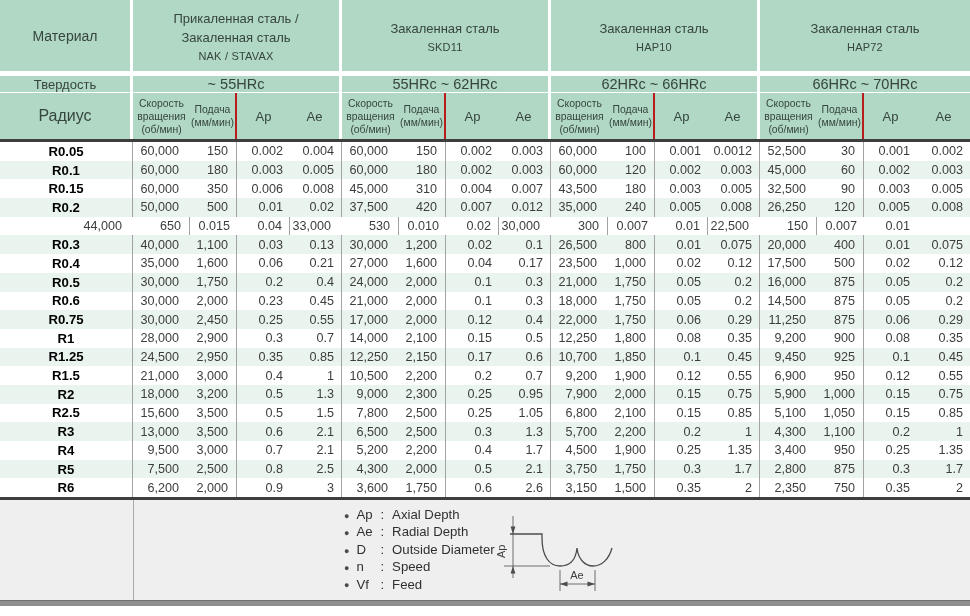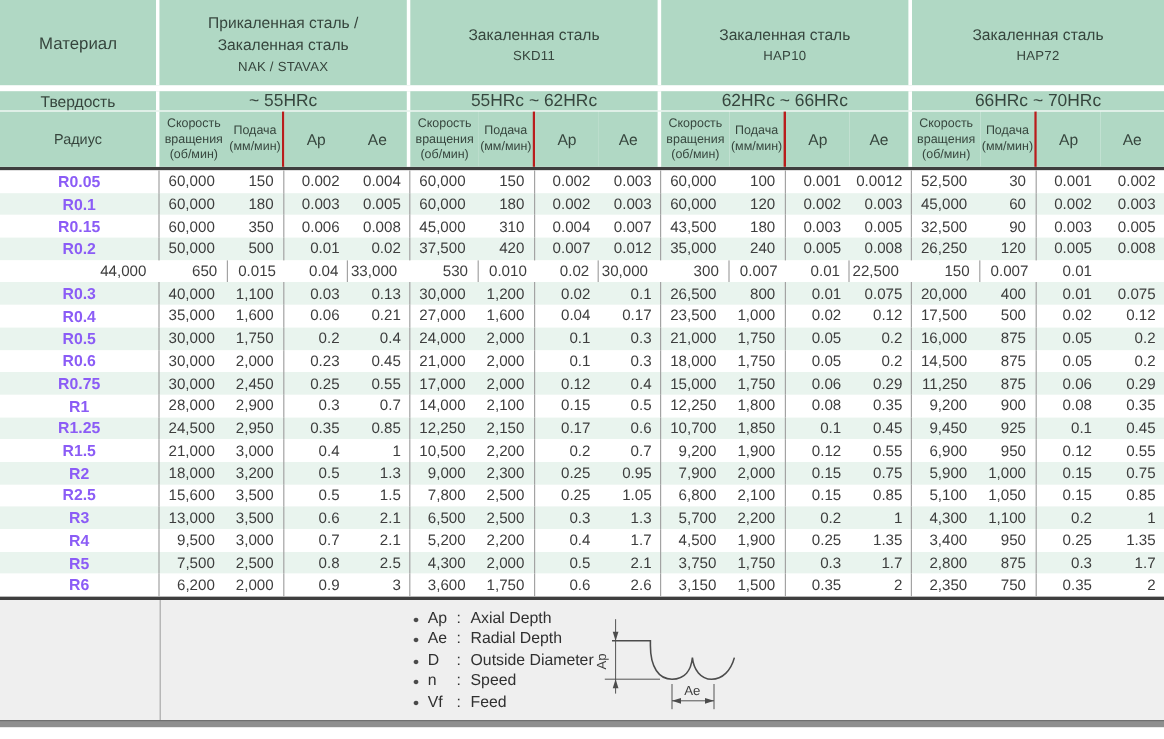--- a/index.html
+++ b/index.html
@@ -33,27 +33,27 @@
   .gline:empty { display: none; }
   .grade { font-size: 11px; margin-top: 3px; letter-spacing: .2px; }
 
   .row-hardness { height: 15px; margin-bottom: 2px; }
   .corner-md { font-size: 13px; }
   .hardness { font-size: 14.5px; }
 
   .row-subhead { height: 46px; }
   .sh-small { font-size: 10.4px; line-height: 13px; }
   .sh-big { font-size: 13px; }
-  .corner-sm { font-size: 12px; }
+  .corner-sm { font-size: 16px; }
 
   .data-body { border-top: 3px solid var(--dark); border-bottom: 3px solid var(--dark); }
   .drow { display: grid; grid-template-columns: var(--cols); height: 18.7px; background: #fff; }
   .drow.alt { background: var(--stripe); text-align: center; }
   .cell { display: flex; align-items: center; }
-  .radius { justify-content: center; font-weight: bold; font-size: 13.2px; color: #8b5cf6; }
+  .radius { justify-content: center; font-weight: bold; font-size: 13.2px; color: #000000; }
   .num { justify-content: flex-end; font-size: 12.6px; color: var(--dtext); }
   .p0 { padding-right: 11px; } .p1 { padding-right: 8px; }
   .p2 { padding-right: 7px; } .p3 { padding-right: 7px; }
   .sepr { border-right: 1px solid var(--sep); }
 
   .legend-area { position: relative; height: 100px; background: #efefef; }
   .legend-vline { position: absolute; left: 133px; top: 0; bottom: 0; width: 1px; background: #aaaaaa; }
   .legend-list { position: absolute; left: 344px; top: 7px; }
   .legend-line { display: flex; align-items: baseline; height: 17.4px; font-size: 13.2px; color: #303030; }
   .bullet { font-size: 9px; color: #4a4a4a; margin-right: 7px; align-self: center; }
@@ -326,21 +326,21 @@
       <div class="drow alt">
         <div class="cell radius sepr">R0.75</div>
         <div class="cell num p0">30,000</div>
         <div class="cell num p1 sepr">2,450</div>
         <div class="cell num p2">0.25</div>
         <div class="cell num p3 sepr">0.55</div>
         <div class="cell num p0">17,000</div>
         <div class="cell num p1 sepr">2,000</div>
         <div class="cell num p2">0.12</div>
         <div class="cell num p3 sepr">0.4</div>
-        <div class="cell num p0">15,000</div>
+        <div class="cell num p0">22,000</div>
         <div class="cell num p1 sepr">1,750</div>
         <div class="cell num p2">0.06</div>
         <div class="cell num p3 sepr">0.29</div>
         <div class="cell num p0">11,250</div>
         <div class="cell num p1 sepr">875</div>
         <div class="cell num p2">0.06</div>
         <div class="cell num p3">0.29</div>
       </div>
       <div class="drow">
         <div class="cell radius sepr">R1</div>

